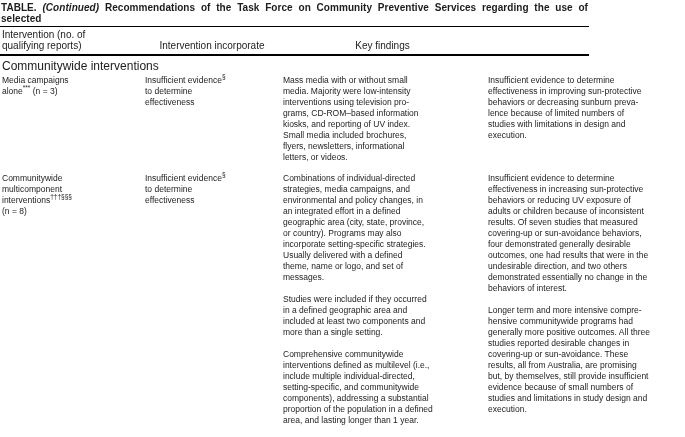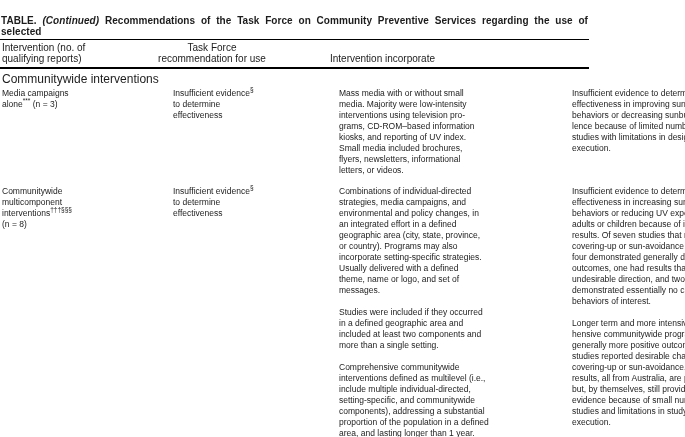--- a/index.html
+++ b/index.html
@@ -3,21 +3,21 @@
 <meta charset="utf-8">
 <style>
   * { margin: 0; padding: 0; box-sizing: border-box; }
   html, body { background: #ffffff; }
   body {
     width: 685px; height: 437px;
     font-family: "Liberation Sans", sans-serif;
     color: #1c1c1c;
     overflow: hidden;
   }
-  .page { position: relative; width: 589px; height: 437px; padding-top: 15px; background: #fff; }
+  .page { position: relative; width: 589px; height: 437px; padding-top: 2px; background: #fff; }
 
   
   .title { padding: 0 1px; }
   .title-line { font-weight: bold; font-size: 10px; line-height: 11px; letter-spacing: 0.05px; }
   .title-line1 { text-align: justify; text-align-last: justify; }
   .title-line2 { text-align: left; }
   .it { font-style: italic; }
 
   
   .rule-thin  { border-top: 1.5px solid #000; margin-top: 2px; }
@@ -35,21 +35,20 @@
   .th2, .th3, .th4 { text-align: center; }
 
   
   .section { font-size: 12px; line-height: 10.5px; padding: 5px 0 0 2px; }
 
   
   .trow {
     display: grid;
     grid-template-columns: 143px 138px 203px 201px;
     align-items: start;
-    gap: 28px;
   }
   .trow1 { margin-top: 3px; }
   .trow2 { margin-top: 10px; }
   .td { font-size: 8.5px; line-height: 11px; }
   .td1 { padding-left: 2px; padding-right: 8px; }
   .td2 { padding-left: 2px; padding-right: 10px; }
   .td3 { padding-left: 2px; padding-right: 8px; }
   .td4 { padding-left: 4px; padding-right: 2px; }
   .flow { white-space: pre-line; }
   .td p { white-space: pre-line; margin: 0 0 11px 0; }
@@ -63,23 +62,22 @@
 
   <div class="title">
     <div class="title-line title-line1"><span>TABLE.</span> <span class="it">(Continued)</span> <span>Recommendations of the Task Force on Community Preventive Services regarding the use of selected</span></div>
   </div>
 
   <div class="rule-thin"></div>
 
   <div class="thead">
     <div class="th th1">Intervention (no. of
 qualifying reports)</div>
-    <div class="th th2">Task Force
-recommendation for use</div>
     <div class="th th3">Intervention incorporate</div>
+    <div class="th th4">Key findings</div>
   </div>
 
   <div class="rule-thick"></div>
 
   <div class="section">Communitywide interventions</div>
 
   <div class="trow trow1">
     <div class="td td1">
         <div class="flow"><span>Media campaigns
 alone</span><sup>***</sup><span> (n = 3)</span></div>

